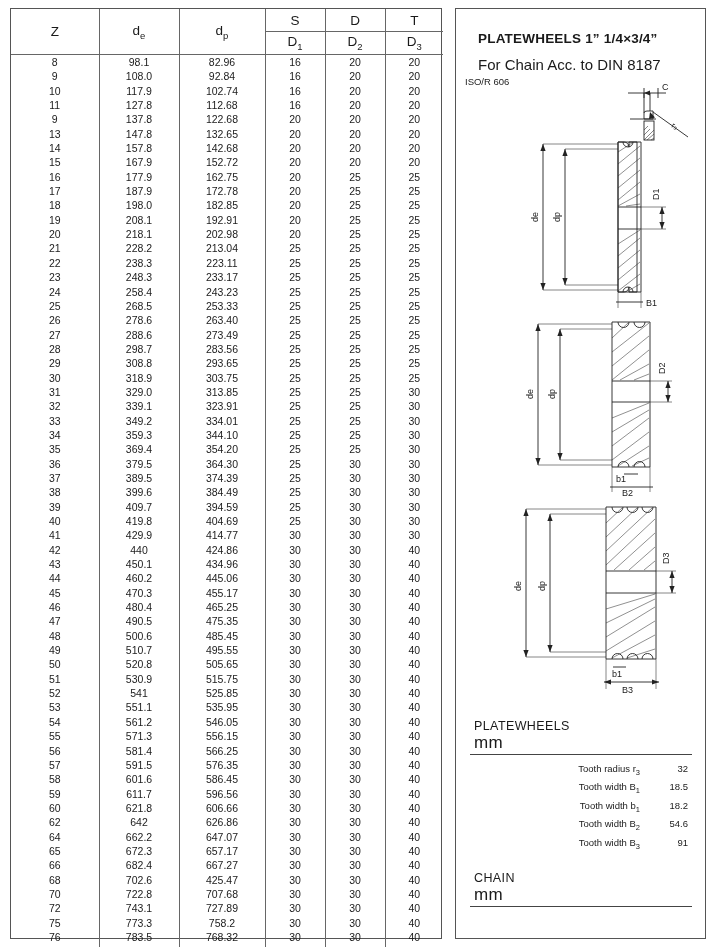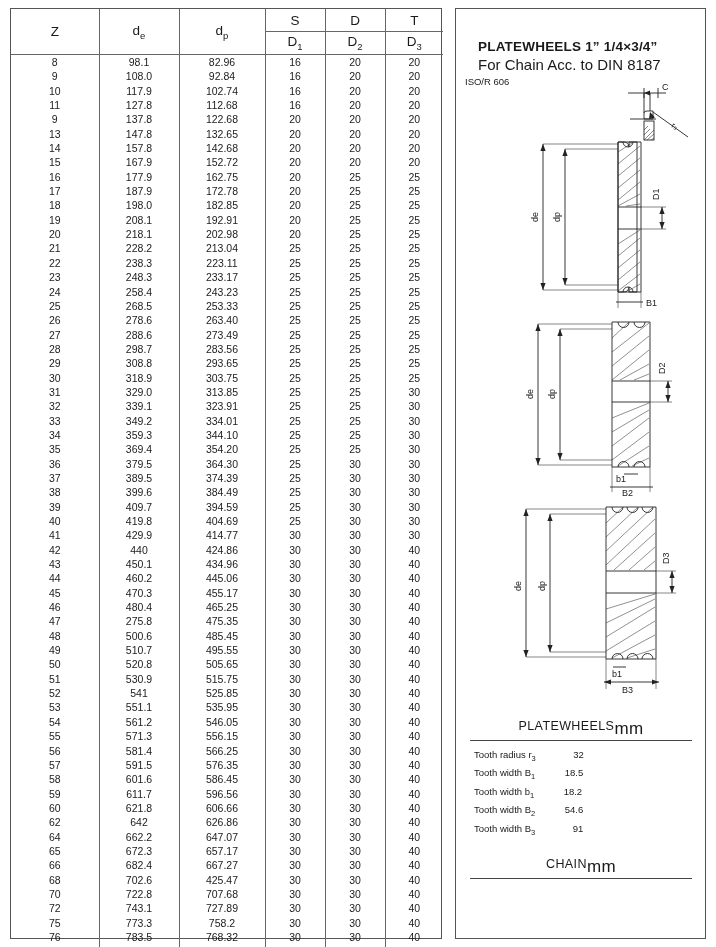--- a/index.html
+++ b/index.html
@@ -18,39 +18,39 @@
   tbody td{font-size:10.5px;height:14.35px;line-height:14.35px;}
   col.c-z{width:88px;}
   col.c-de{width:80px;}
   col.c-dp{width:86px;}
   col.c-d1{width:60px;}
   col.c-d2{width:60px;}
   col.c-d3{width:58px;}
 
   
   #right-panel{position:absolute;left:455px;top:8px;width:251px;height:931px;border:1.5px solid #555;box-sizing:border-box;}
-  #title-main{position:absolute;left:22px;top:30px;font-size:13.5px;font-weight:bold;letter-spacing:.2px;white-space:nowrap;}
+  #title-main{position:absolute;left:22px;top:22px;font-size:13.5px;font-weight:bold;letter-spacing:.2px;white-space:nowrap;}
   #title-sub1{position:absolute;left:22px;top:47px;font-size:15px;white-space:nowrap;}
   #title-sub2{position:absolute;left:9px;top:67px;font-size:9.5px;white-space:nowrap;}
 
   
   #tooth-detail{position:absolute;left:170px;top:70px;}
 
   
   .draw{position:absolute;left:10px;}
   #draw1{top:125px;}
   #draw2{top:305px;}
   #draw3{top:490px;}
 
   
   #spec{position:absolute;left:14px;top:710px;width:222px;font-size:9.5px;}
-  .spec-head{display:flex;justify-content:center;border-bottom:1.1px solid #444;padding:0 4px 1px 4px;font-size:12.5px;letter-spacing:.4px;}
+  .spec-head{display:flex;justify-content:space-between;border-bottom:1.1px solid #444;padding:0 4px 1px 4px;font-size:12.5px;letter-spacing:.4px;flex-direction:column;}
   .spec-head .unit{font-size:17px;}
   .spec-rows{margin-top:7px;}
-  .spec-row{display:flex;justify-content:flex-start;line-height:14.6px;padding:0 4px;}
+  .spec-row{display:flex;justify-content:flex-end;line-height:14.6px;padding:0 4px;}
   .spec-row .lbl{white-space:nowrap;}
   .spec-row .val{min-width:48px;text-align:right;}
   .gap{height:17px;}
   .sb{font-size:7.5px;vertical-align:sub;}
 </style>
 </head>
 <body>
 
 <div id="left-panel">
   <table class="maintable">
@@ -385,21 +385,21 @@
         <tr>
           <td class="vline">46</td>
           <td class="vline">480.4</td>
           <td class="vline">465.25</td>
           <td class="vline">30</td>
           <td class="vline">30</td>
           <td>40</td>
         </tr>
         <tr>
           <td class="vline">47</td>
-          <td class="vline">275.8</td>
+          <td class="vline">490.5</td>
           <td class="vline">475.35</td>
           <td class="vline">30</td>
           <td class="vline">30</td>
           <td>40</td>
         </tr>
         <tr>
           <td class="vline">48</td>
           <td class="vline">500.6</td>
           <td class="vline">485.45</td>
           <td class="vline">30</td>

